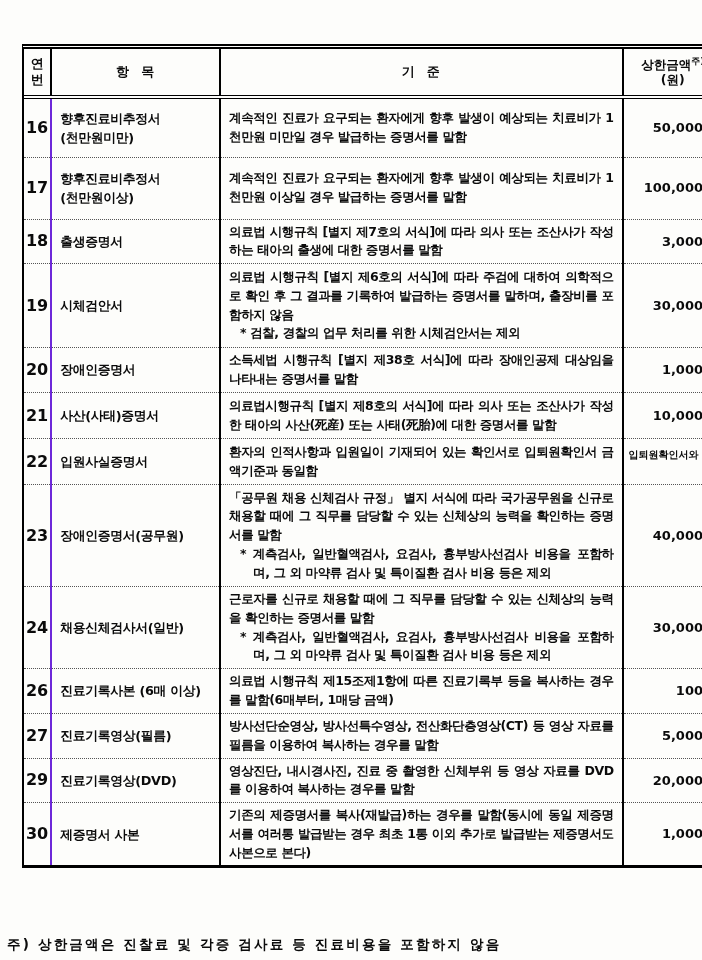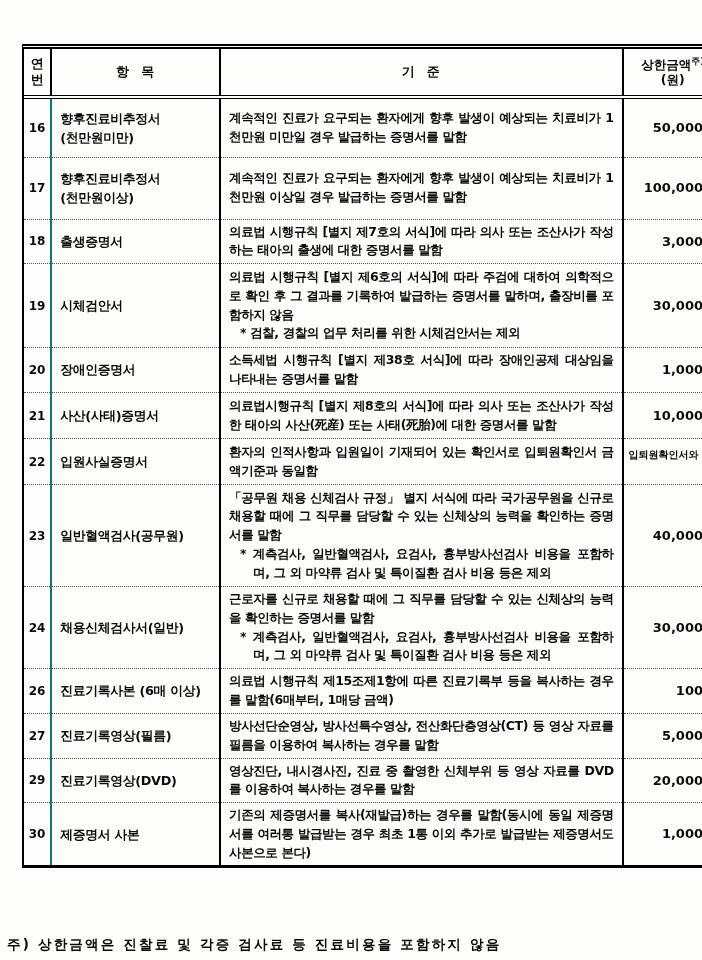--- a/index.html
+++ b/index.html
@@ -35,21 +35,21 @@
   th.th-no{word-break:break-all;white-space:normal;padding:0 5px;border-right:2px solid #000;}
   th.th-item{border-right:2px solid #000;white-space:pre;letter-spacing:1px;}
   th.th-crit{border-right:2px solid #000;white-space:pre;letter-spacing:1px;}
   th.th-amt{font-size:12.5px;padding-left:8px;}
   .sup{font-size:9px;vertical-align:super;line-height:0;}
 
   tbody td{
     vertical-align:middle;padding:3px 6px;box-sizing:border-box;
   }
   tbody tr + tr td{border-top:1.5px dotted #555;}
-  td.c-no{border-right:2px solid #0f766e;text-align:center;padding:3px 1px;font-size:12px;}
+  td.c-no{border-right:2px solid #6d28d9;text-align:center;padding:3px 1px;font-size:16px;}
   td.c-item{border-right:2px solid #000;white-space:pre-line;font-size:12.8px;padding-left:8px;letter-spacing:-0.3px;}
   td.c-crit{border-right:2px solid #000;text-align:justify;padding:3px 8px;letter-spacing:-0.4px;margin-top:20px;}
   td.c-crit .main{margin:0;}
   td.c-crit .note{padding-left:24px;text-indent:-13px;}
   td.c-amt{text-align:right;padding-right:13px;font-size:13px;}
   td.c-amt.small{font-size:10px;text-align:right;padding:2px 4px;line-height:1.25;}
 
   
   tbody tr:nth-child(1){height:60px;}
   tbody tr:nth-child(2){height:62px;}
@@ -148,21 +148,21 @@
           <tr>
             <td class="c-no">22</td>
             <td class="c-item">입원사실증명서</td>
             <td class="c-crit">
               <div class="main">환자의 인적사항과 입원일이 기재되어 있는 확인서로 입퇴원확인서 금액기준과 동일함</div>
             </td>
             <td class="c-amt small">입퇴원확인서와 같음</td>
           </tr>
           <tr>
             <td class="c-no">23</td>
-            <td class="c-item">일반혈액검사(공무원)</td>
+            <td class="c-item">장애인증명서(공무원)</td>
             <td class="c-crit">
               <div class="main">「공무원 채용 신체검사 규정」 별지 서식에 따라 국가공무원을 신규로 채용할 때에 그 직무를 담당할 수 있는 신체상의 능력을 확인하는 증명서를 말함</div>
               <div class="note">* 계측검사, 일반혈액검사, 요검사, 흉부방사선검사 비용을 포함하며, 그 외 마약류 검사 및 특이질환 검사 비용 등은 제외</div>
             </td>
             <td class="c-amt">40,000</td>
           </tr>
           <tr>
             <td class="c-no">24</td>
             <td class="c-item">채용신체검사서(일반)</td>
             <td class="c-crit">

